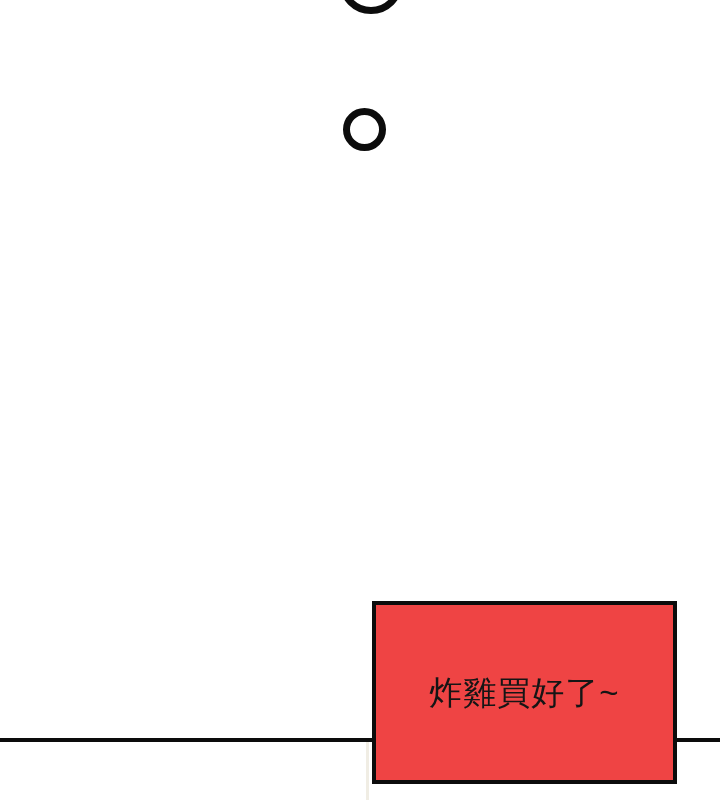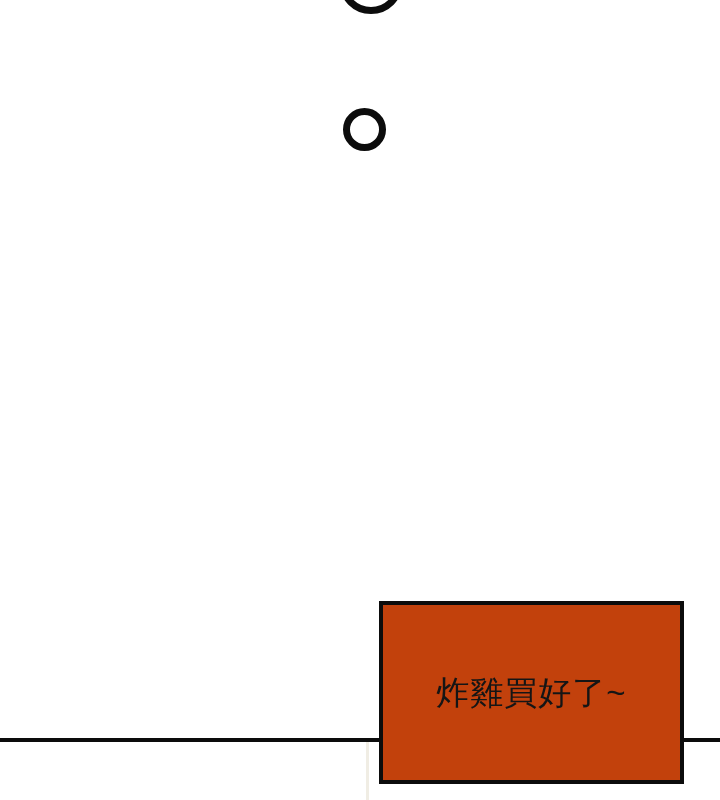--- a/index.html
+++ b/index.html
@@ -55,25 +55,24 @@
   }
   
   .speech-box {
     position: absolute;
     box-sizing: border-box;
     left: 372px;
     top: 601px;
     width: 305px;
     height: 183px;
     border: 4px solid #0c0c0c;
-    background: #c2410c;
+    background: #ef4444;
     display: flex;
     align-items: center;
     justify-content: center;
-    margin-left: 7px;
   }
   .speech-text {
     font-size: 33px;
     line-height: 1;
     color: #151515;
     letter-spacing: 1px;
     white-space: nowrap;
   }
 </style>
 </head>

